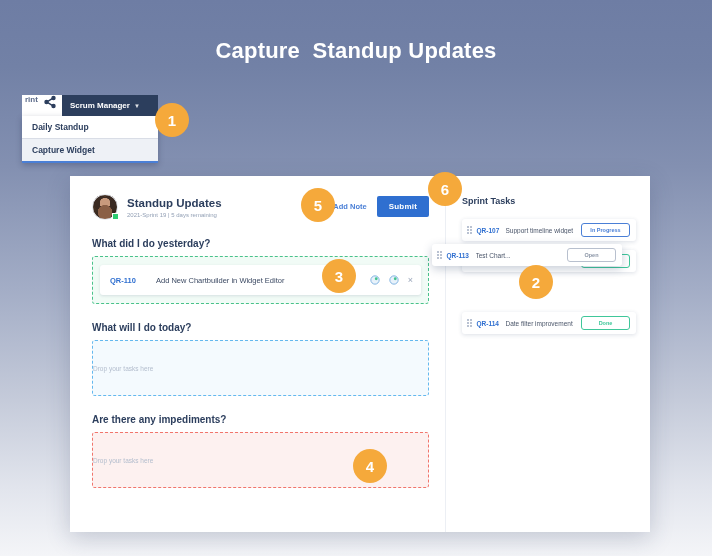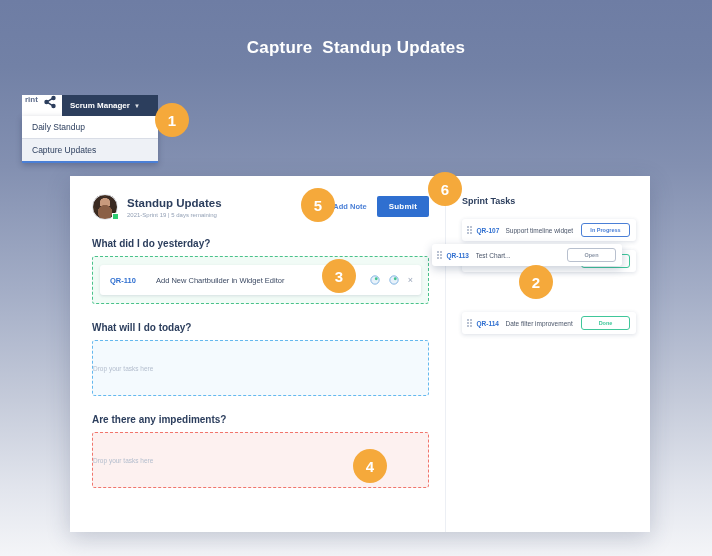--- a/index.html
+++ b/index.html
@@ -12,21 +12,21 @@
     background: linear-gradient(180deg,
        #6e7da4 0%, #7281a6 12%, #8390b1 30%,
        #a3adc6 52%, #c5cbda 72%, #e2e5ed 88%, #f4f5f8 100%);
     position: relative;
   }
 
   
   .page-title {
     position: absolute; top: 38px; left: 0; width: 712px;
     text-align: center;
-    font-size: 17px; font-weight: bold; color: #ffffff;
+    font-size: 22px; font-weight: bold; color: #ffffff;
     letter-spacing: .2px;
     white-space: pre;
   }
 
   
   .badge {
     position: absolute;
     width: 34px; height: 34px; border-radius: 50%;
     background: #f5a93b;
     color: #ffffff;
@@ -65,21 +65,21 @@
     padding: 4px 6px 4px 8px;
     margin-left: 4px;
     display: flex; align-items: center; gap: 4px;
     white-space: nowrap;
     flex: 1;
     height: 21px;
   }
   .caret { font-size: 6px; line-height: 1; opacity: .85; }
   .menu-list { background: #ffffff; box-shadow: 0 2px 6px rgba(20,30,60,.28); }
   .menu-item {
-    font-size: 8.5px; color: #2c3e5d; font-weight: normal;
+    font-size: 8.5px; color: #2c3e5d; font-weight: bold;
     padding: 6px 8px 6px 10px;
     border-bottom: 1px solid #d9dde6;
   }
   .menu-item.active { background: #eef1f6; border-bottom: 2px solid #4a7fd6; }
 
   
   .app-card {
     position: absolute; left: 70px; top: 176px;
     width: 580px; height: 356px;
     background: #ffffff;
@@ -202,21 +202,21 @@
         <line x1="8.3" y1="13.2" x2="15.7" y2="17.8"></line>
       </svg>
     </span>
     <span class="scrum-btn">
       <span>Scrum Manager</span>
       <span class="caret">▼</span>
     </span>
   </div>
   <div class="menu-list">
     <div class="menu-item">Daily Standup</div>
-    <div class="menu-item active">Capture Updates</div>
+    <div class="menu-item active">Capture Widget</div>
   </div>
 </div>
 
 <div class="app-card">
 
   <div class="left-pane">
 
     <div class="standup-header">
       <div class="avatar-wrap">
         <div class="avatar"></div>

